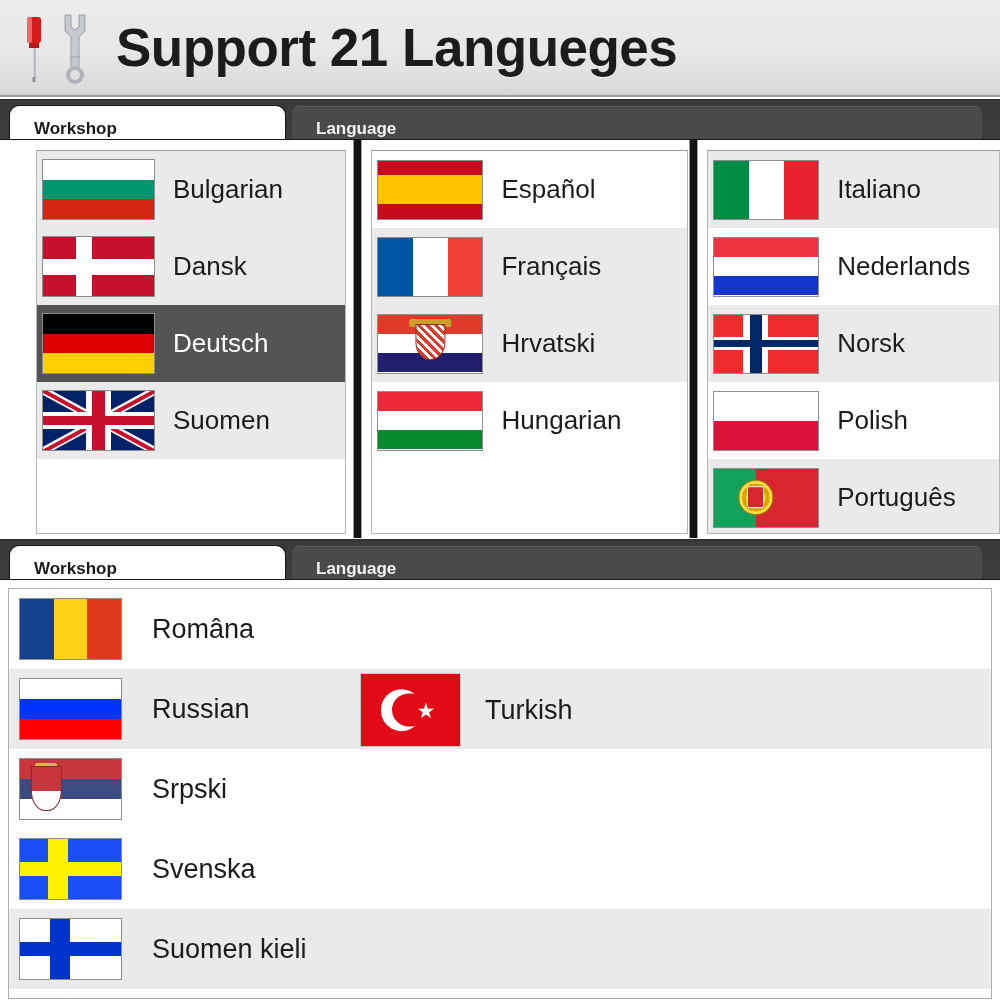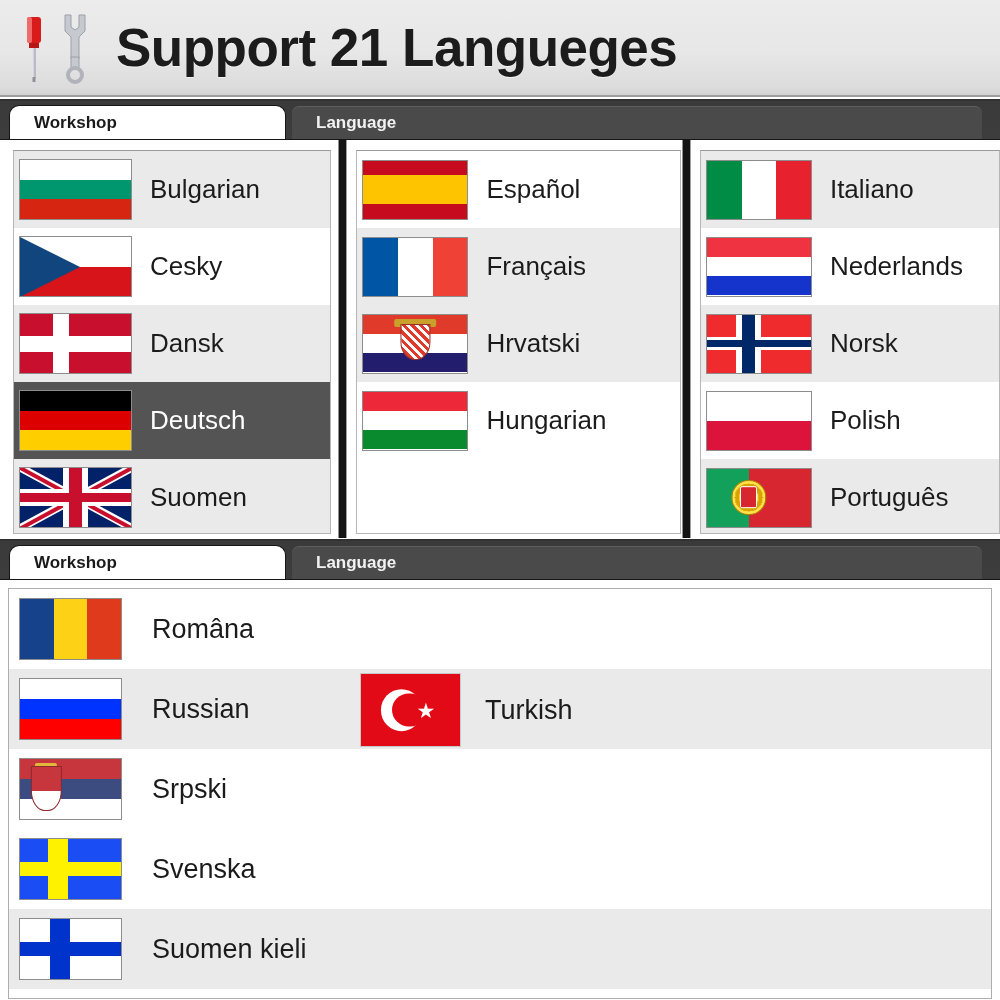--- a/index.html
+++ b/index.html
@@ -31,21 +31,21 @@
   
   .tabstrip {
     position: absolute; left: 0; width: 1000px; height: 40px;
     background: linear-gradient(to bottom, #2b2b2b 0%, #3a3a3a 6%, #3d3d3d 100%);
   }
   .tabstrip.top { top: 99px; }
   .tabstrip.bottom { top: 539px; }
 
   .tab {
     position: absolute; top: 7px; height: 33px;
-    font-size: 17px; display: flex; align-items: center;
+    font-size: 17px; display: flex; align-items: flex-end;
   }
   .tab .tab-label { position: relative; z-index: 2; padding-left: 24px; }
 
   .tab-active {
     left: 10px; width: 275px;
     background: #ffffff;
     border-radius: 9px 9px 0 0;
     color: #1a1a1a; font-weight: bold;
     box-shadow: 0 0 0 1px #161616;
   }
@@ -56,20 +56,21 @@
     color: #f2f2f2; font-weight: bold;
     border-top: 1px solid #5e5e5e;
   }
 
   
   .panel-top {
     position: absolute; left: 0; top: 139px; width: 1000px; height: 398px;
     background: #ffffff;
     border-top: 1px solid #151515;
     display: flex;
+    padding-left: 23px;
   }
   .col {
     position: relative; height: 398px; background: #ffffff;
     padding: 6px 0 0 0;
   }
   .col-inner {
     margin: 4px 6px 0 13px; height: 384px;
     border: 1px solid #b6b6b6; border-top: 1px solid #9a9a9a;
     background: #fff; overflow: hidden;
   }
@@ -332,28 +333,20 @@
     <div class="col col-1">
       <div class="col-inner">
         <div class="row alt-a">
           <div class="flag f-bg">
             <div class="hband b1"></div>
               <div class="hband b2"></div>
               <div class="hband b3"></div>
           </div>
           <div class="row-label">Bulgarian</div>
         </div>
-        <div class="row alt-b">
-          <div class="flag f-cz">
-            <div class="hband b1"></div>
-              <div class="hband b2"></div>
-              <div class="tri"></div>
-          </div>
-          <div class="row-label">Cesky</div>
-        </div>
         <div class="row alt-a">
           <div class="flag f-dk">
             <div class="cv"></div>
               <div class="ch"></div>
           </div>
           <div class="row-label">Dansk</div>
         </div>
         <div class="row selected">
           <div class="flag f-de">
             <div class="hband b1"></div>

